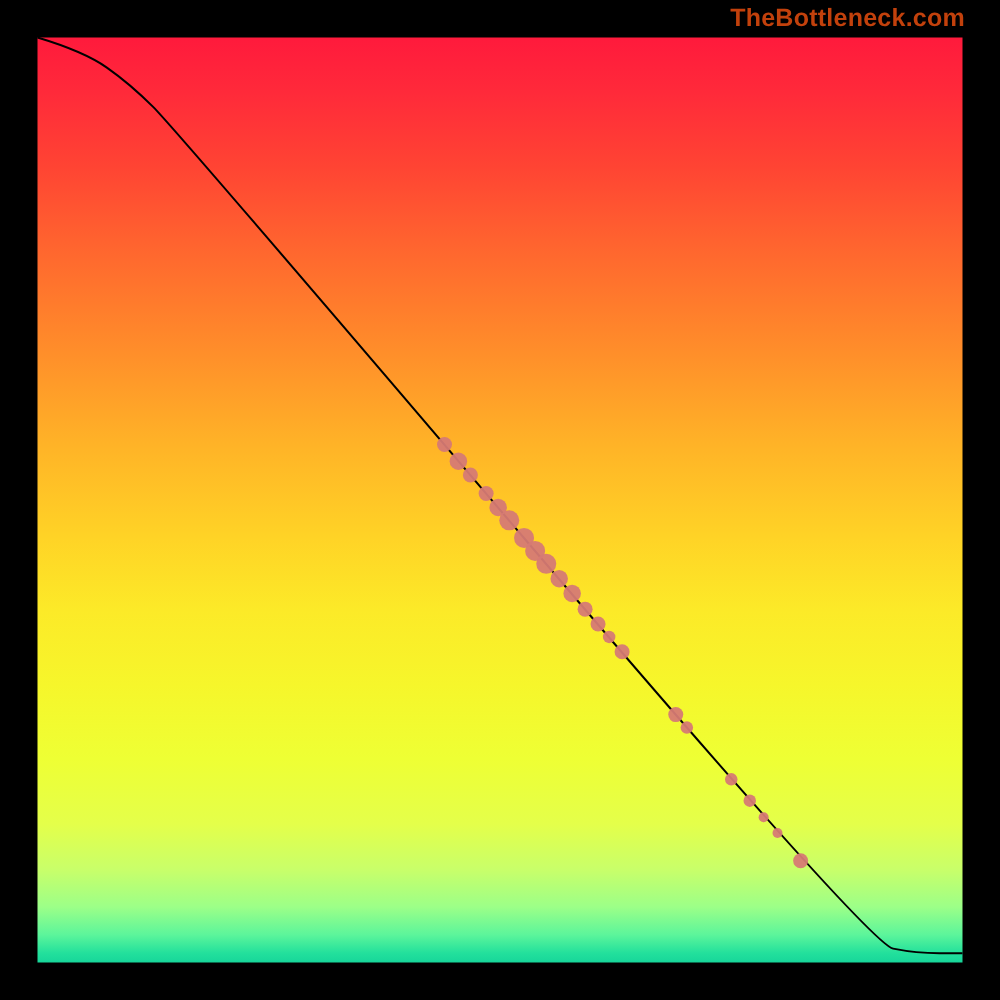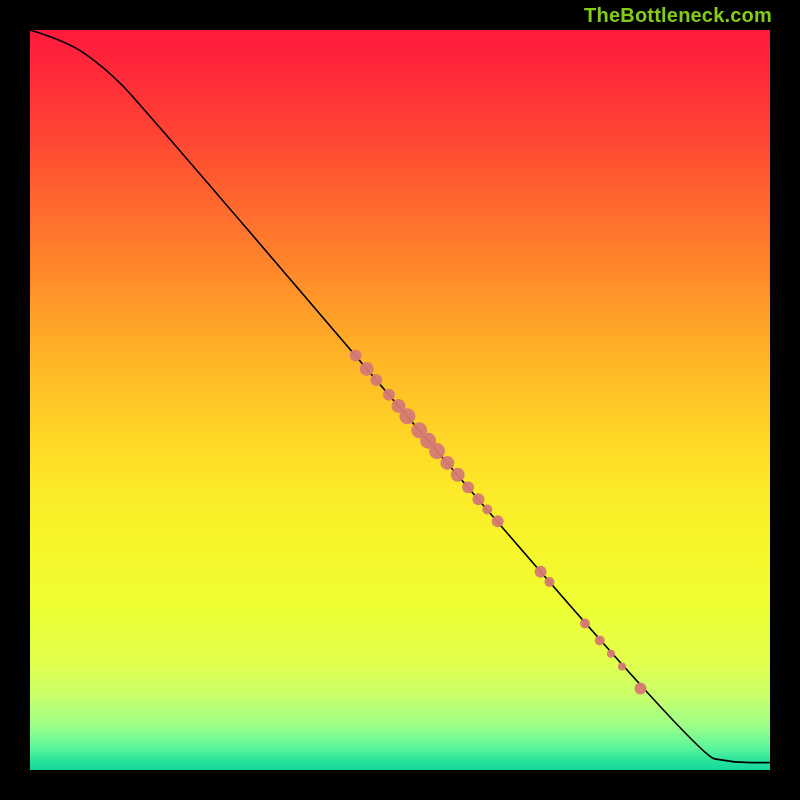--- a/index.html
+++ b/index.html
@@ -41,21 +41,21 @@
       #9cff88 94%,
       #5cf59b 97%,
       #22e09c 99%,
       #17d69a 100%
     );
   }
   .watermark {
     position: absolute;
     top: 4px;
     right: 28px;
-    color: #84cc16;
+    color: #c2410c;
     font-size: 20px;
     font-weight: 600;
     letter-spacing: 0.2px;
     user-select: none;
   }
   svg.curve {
     position: absolute;
     left: 0;
     top: 0;
     width: 740px;

